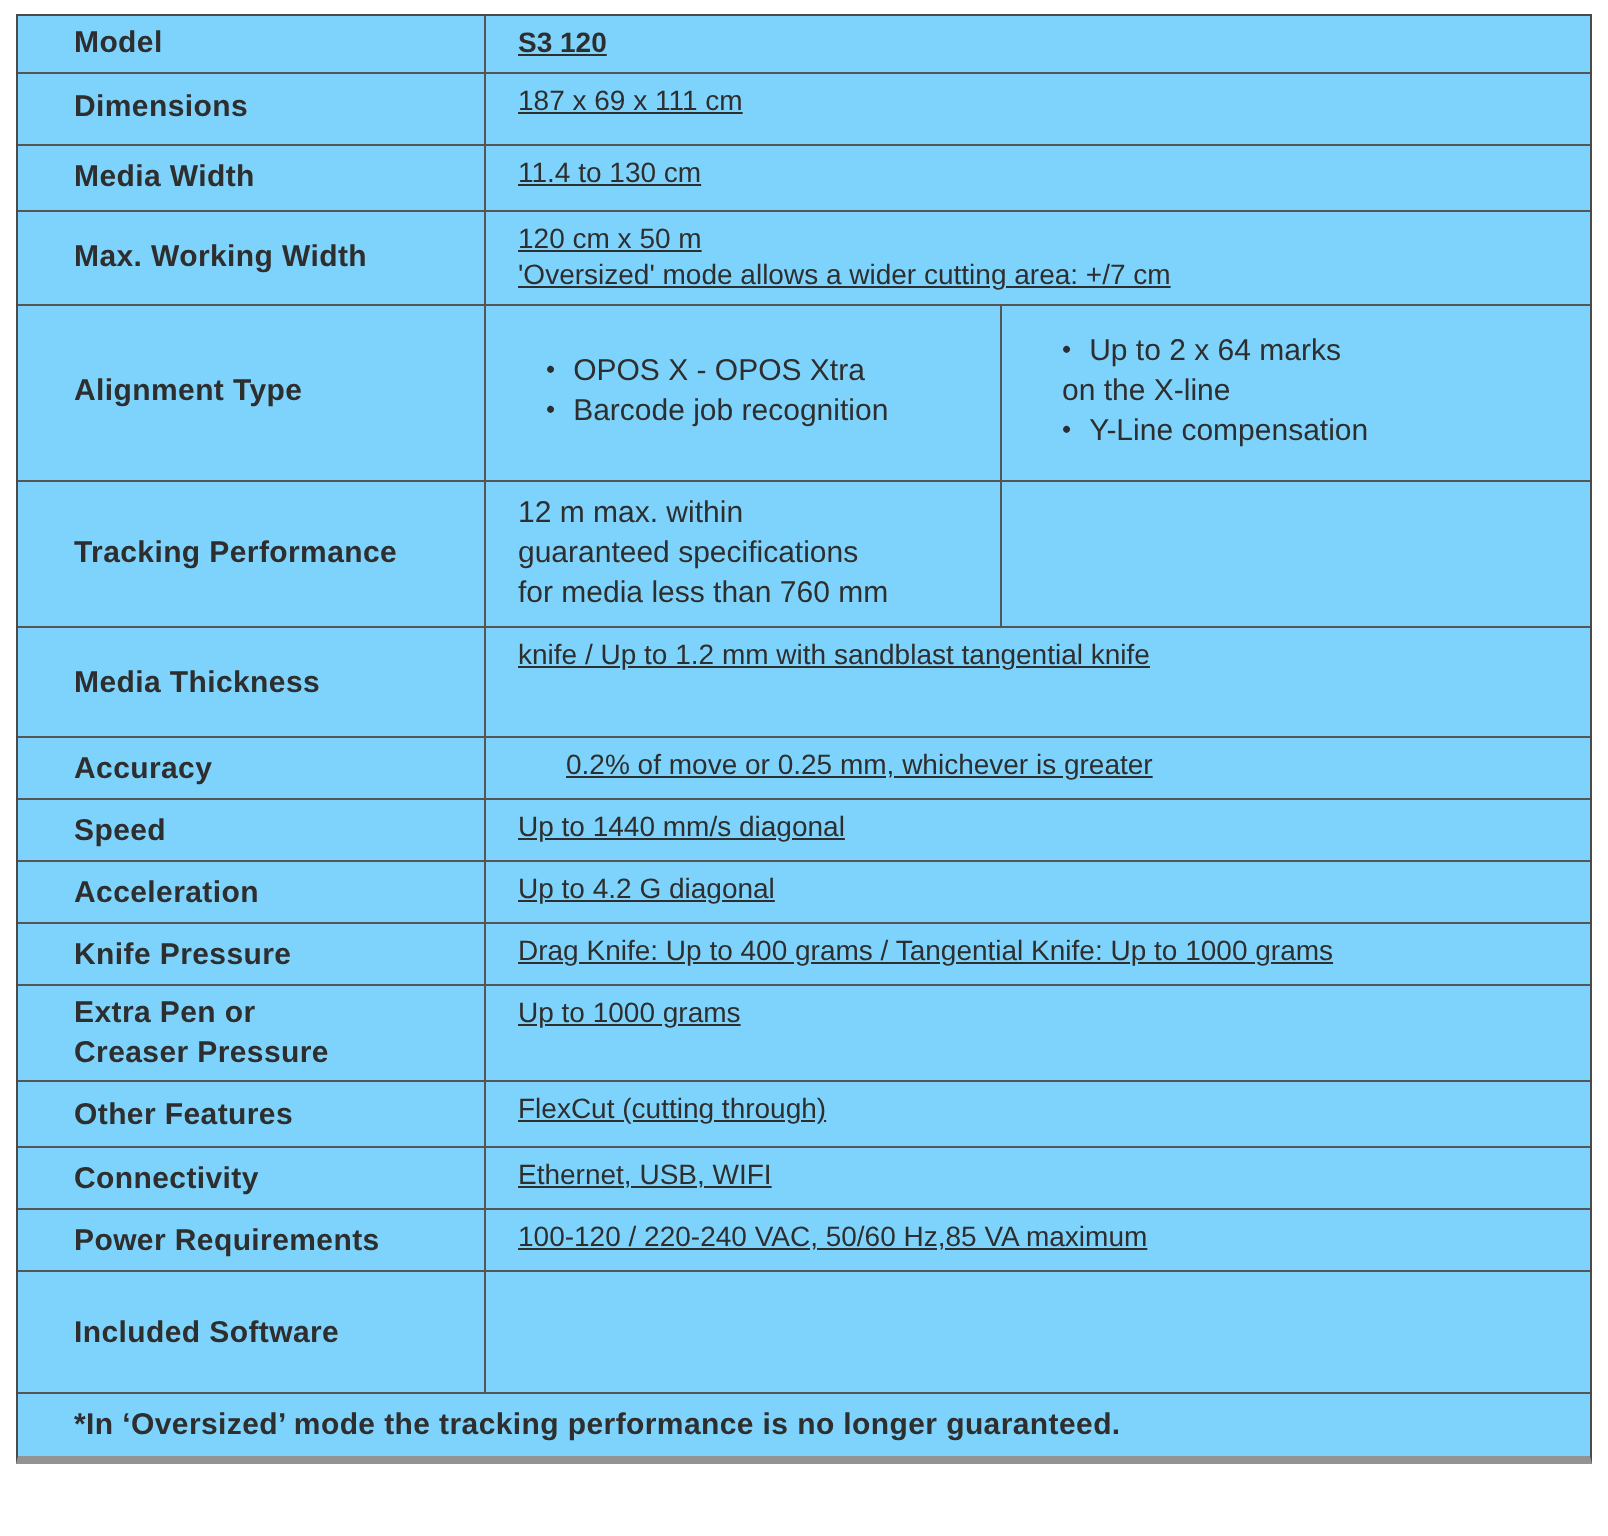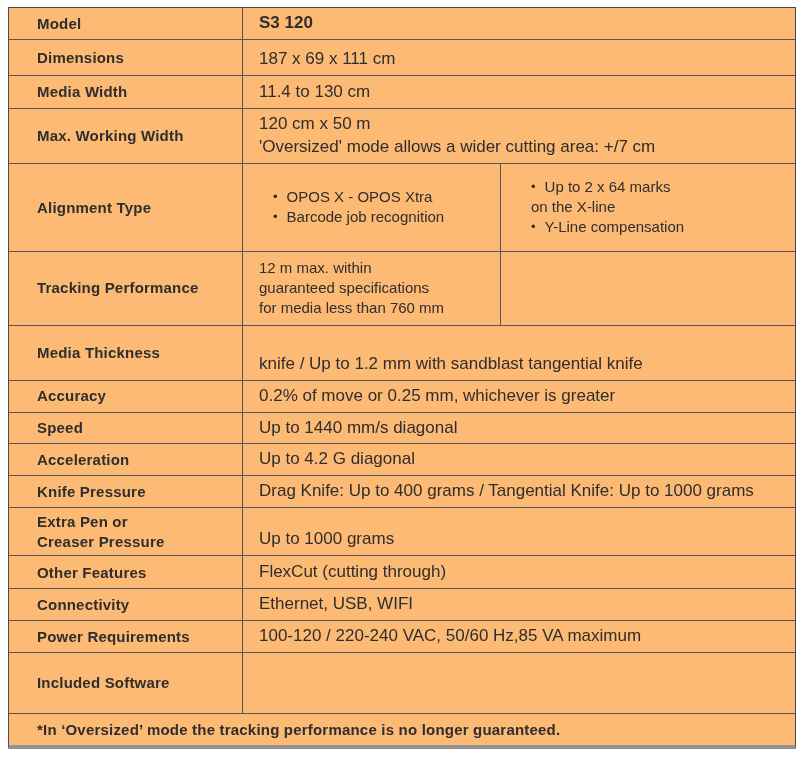--- a/index.html
+++ b/index.html
@@ -8,21 +8,21 @@
     background: #ffffff;
     font-family: "Liberation Sans", "DejaVu Sans", sans-serif;
     color: #2e2e2e;
     overflow: hidden;
   }
   .spec-table {
     position: absolute;
     top: 7px; left: 8px; right: 8px;
     border: 1.5px solid #4a4a4a;
     border-bottom: 4px solid #939393;
-    background: #fdba74;
+    background: #7dd3fc;
     display: flex;
     flex-direction: column;
   }
   .row {
     display: flex;
     border-top: 1.5px solid #555555;
   }
   .row:first-child { border-top: none; }
   .label-cell {
     width: 234px;
@@ -35,23 +35,24 @@
     font-weight: 700;
     font-size: 15px;
     letter-spacing: 0.2px;
     line-height: 1.3;
   }
   .value-cell {
     flex: 1;
     padding: 4px 12px 4px 16px;
     display: flex;
     flex-direction: column;
-    justify-content: flex-end;
-    font-size: 17px;
+    justify-content: flex-start;
+    font-size: 14px;
     line-height: 1.35;
+    text-decoration: underline;
   }
   .value-cell.bold { font-weight: 700; }
   .split {
     flex: 1;
     display: flex;
     align-items: stretch;
   }
   .sub-left {
     flex: 0 0 258px;
     border-right: 1.5px solid #555555;
@@ -85,21 +86,21 @@
     text-align-last: justify;
   }
   
   .r-model        { min-height: 27px; }
   .r-dimensions   { min-height: 36px; }
   .r-media-width  { min-height: 33px; }
   .r-max-width    { min-height: 47px; }
   .r-alignment    { min-height: 88px; }
   .r-tracking     { min-height: 70px; }
   .r-thickness    { min-height: 55px; }
-  .r-accuracy     { min-height: 31px; }
+  .r-accuracy     { min-height: 31px; gap: 24px; }
   .r-speed        { min-height: 31px; }
   .r-acceleration { min-height: 31px; }
   .r-knife        { min-height: 31px; }
   .r-extra-pen    { min-height: 48px; }
   .r-other        { min-height: 33px; }
   .r-connectivity { min-height: 31px; }
   .r-power        { min-height: 31px; }
   .r-software     { min-height: 61px; }
   .r-cutting      { min-height: 34px; }
   .r-footnote     { min-height: 32px; }

